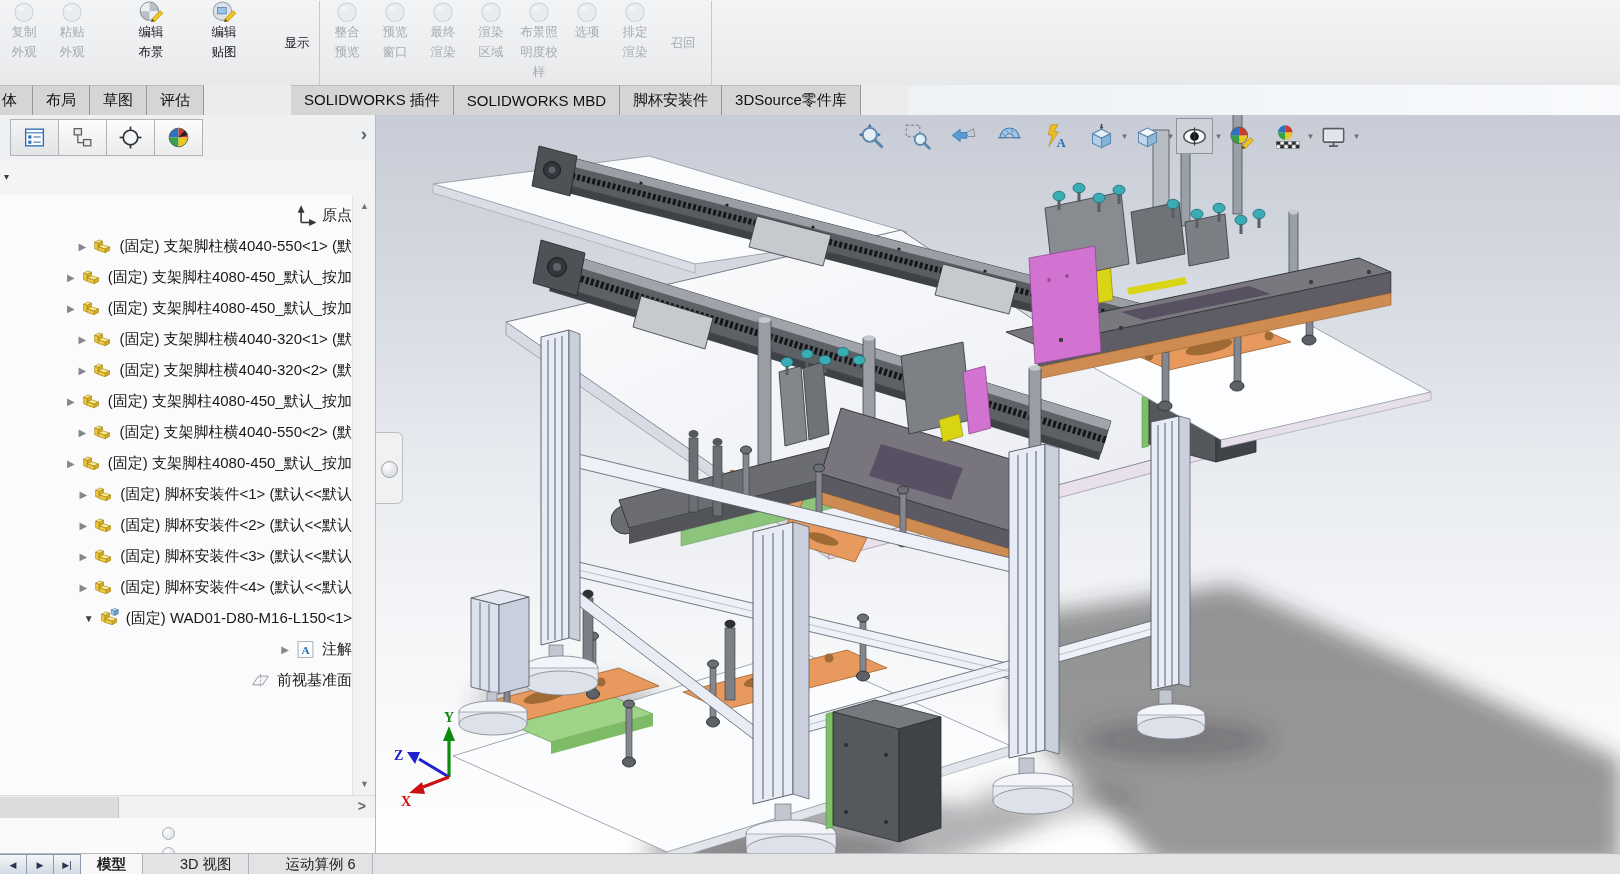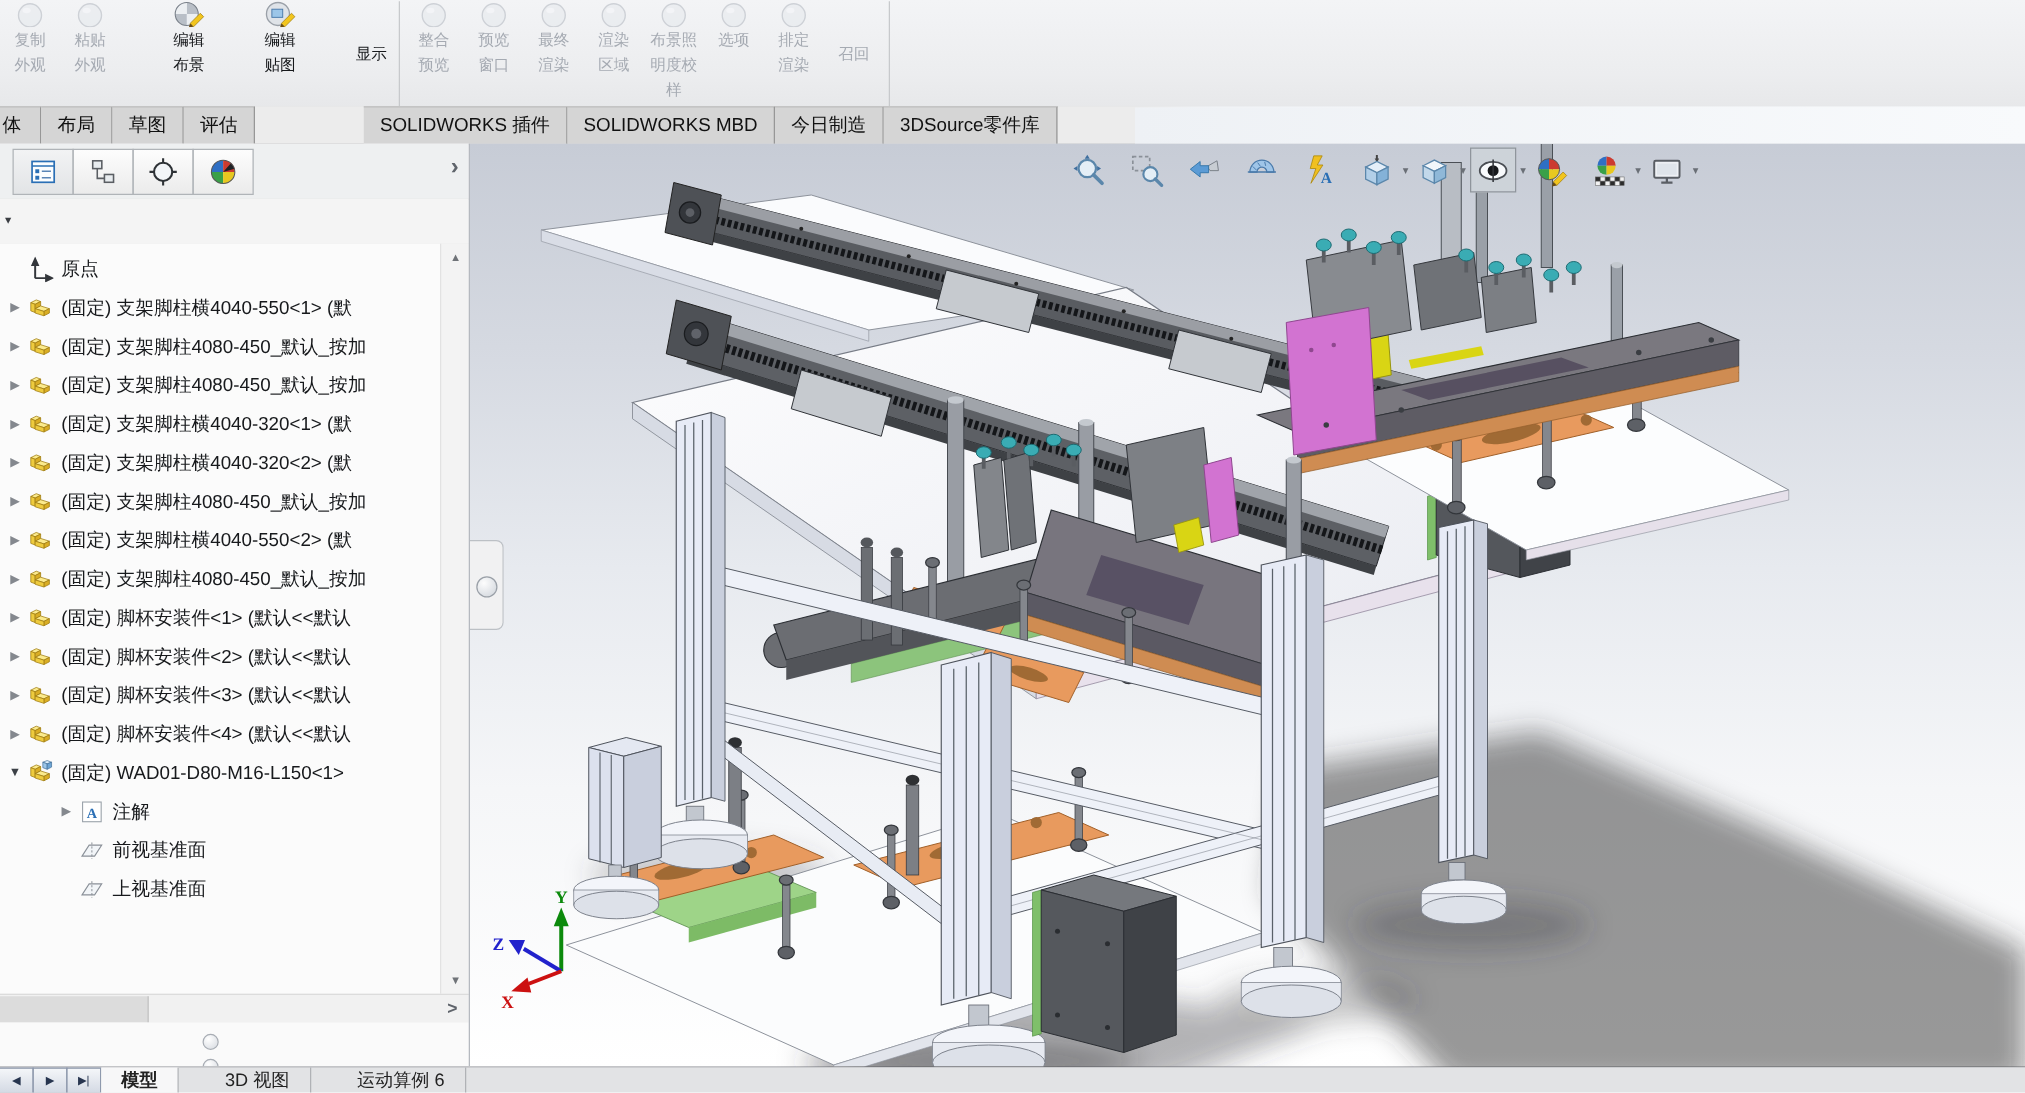--- a/index.html
+++ b/index.html
@@ -39,21 +39,21 @@
   .ptab{width:47px;height:35px;background:linear-gradient(#fdfdfd,#ebebeb);
         border:1px solid #b0b4b8;margin-left:-1px;display:flex;align-items:center;justify-content:center;}
   .ptab.first{margin-left:0;background:linear-gradient(#f2f3f4,#e2e4e6);}
   .ptab svg{width:25px;height:25px;}
   #pexpand{position:absolute;right:8px;top:8px;font-size:19px;color:#5f646b;font-weight:bold;}
   #pfilter{position:absolute;left:0;top:44px;width:375px;height:36px;background:#f4f4f4;
            border-bottom:1px solid #e3e3e3;}
   #pfilter .flt{position:absolute;left:4px;top:12px;font-size:10px;color:#3a3d42;}
   #ptree{position:absolute;left:0;top:80px;width:352px;height:600px;background:#fbfbfb;
          overflow:hidden;padding-top:5px;box-sizing:border-box;}
-  .trow{height:31px;display:flex;align-items:center;white-space:nowrap;overflow:hidden;}
+  .trow{height:31px;display:flex;align-items:center;white-space:nowrap;overflow:hidden;justify-content:flex-end;}
   .trow .arr{width:14px;margin-left:5px;font-size:10px;color:#84888e;text-align:center;flex:none;}
   .trow.child .arr{margin-left:46px;}
   .trow.expanded .arr{color:#3c4046;}
   .trow svg{width:21px;height:21px;margin:0 6px 0 3px;flex:none;}
   .trow .lbl{font-size:15px;color:#17191c;}
   #vscroll{position:absolute;left:352px;top:80px;width:23px;height:600px;background:#f3f3f3;
            border-left:1px solid #e2e2e2;}
   #vscroll .sa{position:absolute;left:0;width:23px;text-align:center;font-size:9px;color:#6f7378;}
   #vscroll .up{top:6px;} #vscroll .dn{bottom:6px;}
   #hscroll{position:absolute;left:0;top:680px;width:375px;height:23px;background:#f1f1f1;
@@ -430,21 +430,21 @@
       <div class="ctab active">
         <span>渲染工具</span>
       </div>
       <div class="ctab">
         <span>SOLIDWORKS 插件</span>
       </div>
       <div class="ctab">
         <span>SOLIDWORKS MBD</span>
       </div>
       <div class="ctab">
-        <span>今日制造</span>
+        <span>脚杯安装件</span>
       </div>
       <div class="ctab">
         <span>3DSource零件库</span>
       </div>
     </div>
   <div style="position:absolute;left:908px;top:86px;width:712px;height:29px;
        background:linear-gradient(90deg,#eef1f5,#f8fafc);"></div>
 
   <div id="panel">
     <div id="ptabs">
@@ -582,27 +582,20 @@
             <use href="#sym-annot"></use>
           </svg>
           <span class="lbl">注解</span>
         </div>
         <div class="trow child">
           <span class="arr"></span>
           <svg viewBox="0 0 24 24">
             <use href="#sym-plane"></use>
           </svg>
           <span class="lbl">前视基准面</span>
-        </div>
-        <div class="trow child">
-          <span class="arr"></span>
-          <svg viewBox="0 0 24 24">
-            <use href="#sym-plane"></use>
-          </svg>
-          <span class="lbl">上视基准面</span>
         </div>
       </div>
     <div id="vscroll">
       <div class="sa up">▲</div>
       <div class="sa dn">▼</div>
     </div>
     <div id="hscroll">
       <div id="hthumb"></div>
       <div id="harrow">&gt;</div>
     </div>

